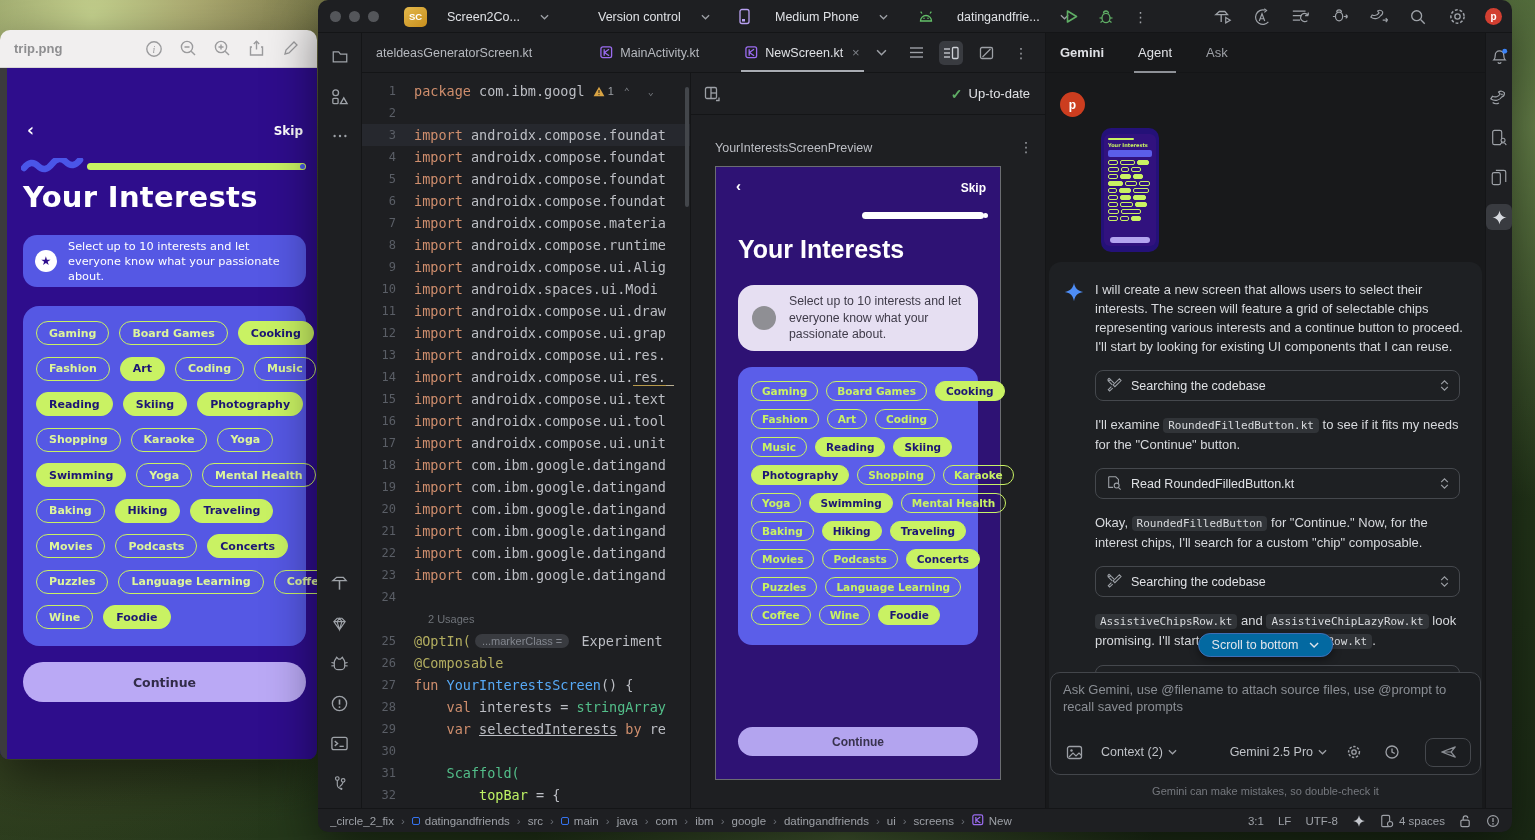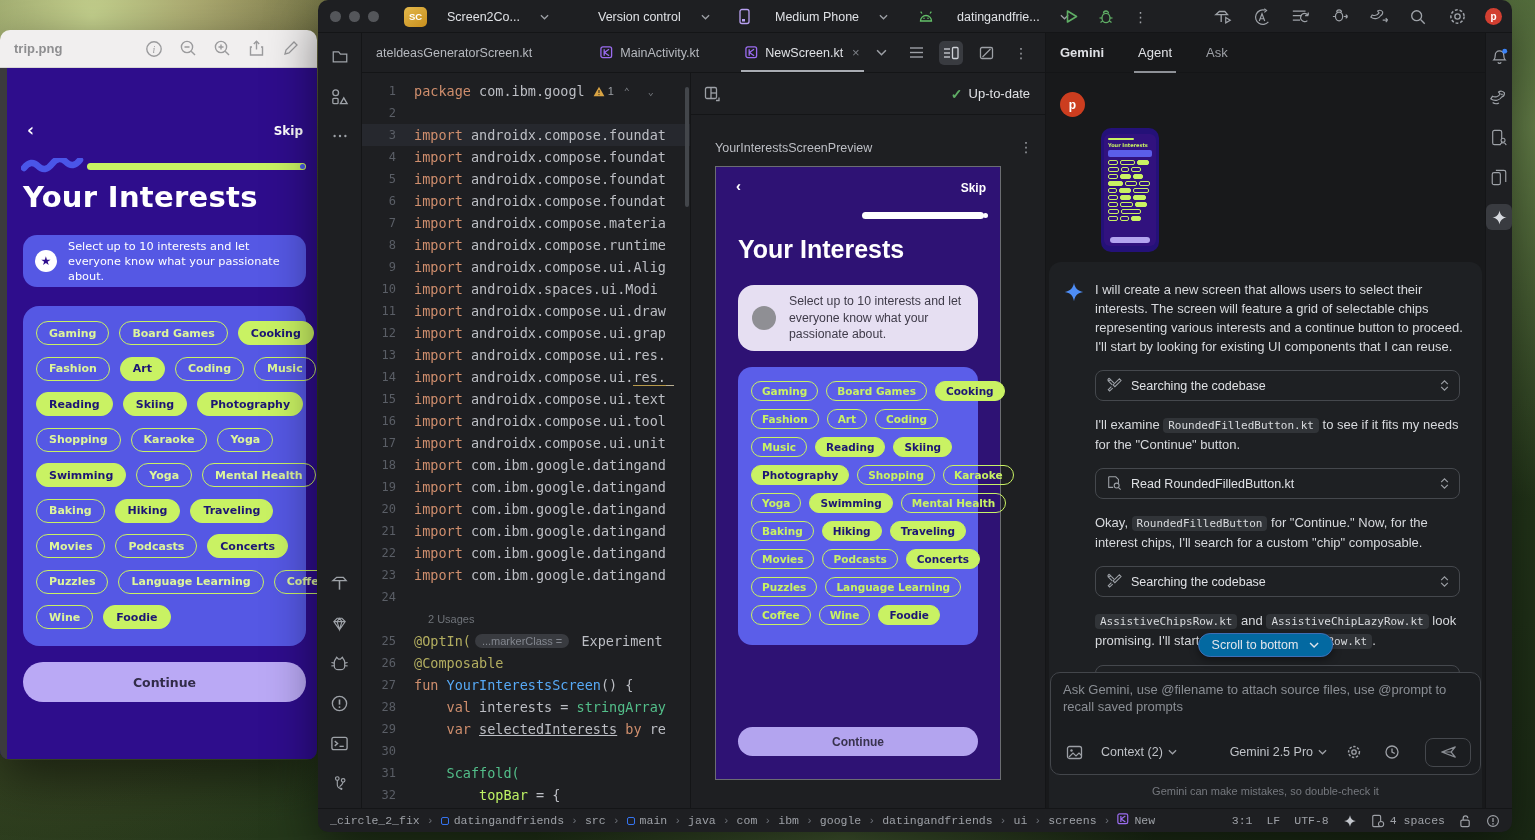--- a/index.html
+++ b/index.html
@@ -129,21 +129,21 @@
 .g-scroll-pill { position:absolute; left:50%; transform:translateX(-50%); top:600px; height:24px; display:flex; align-items:center; gap:11px; padding:0 13px; border-radius:14px; background:#0369a1; border:1px solid #3f6eb5; color:#e2e6ec; font-size:12.5px; box-shadow:0 3px 8px rgba(0,0,0,.4); z-index:6; }
 .g-input { position:absolute; left:4px; right:4px; top:639px; height:103px; background:#1b1d20; border:1px solid #43464b; border-radius:10px; z-index:5; }
 .g-input textarea { position:absolute; left:12px; right:12px; top:8px; height:52px; background:transparent; border:none; outline:none; resize:none; color:#dfe1e5; font-size:13px; line-height:17px; font-family:"Liberation Sans",sans-serif; }
 .g-input textarea::placeholder { color:#8a8e94; }
 .g-input-bottom { position:absolute; left:12px; right:9px; bottom:7px; height:30px; display:flex; align-items:center; gap:16px; color:#bfc2c7; font-size:12.5px; }
 .g-send { width:46px; height:29px; border:1px solid #45484d; border-radius:8px; display:flex; align-items:center; justify-content:center; margin-left:6px; }
 .g-model { margin-left:auto; display:flex; align-items:center; gap:5px; }
 .g-disclaimer { position:absolute; left:0; right:0; top:752px; text-align:center; color:#75787e; font-size:11px; }
 
 
-#statusbar { position:absolute; left:0; right:0; bottom:0; height:24px; border-top:1px solid #141517; display:flex; align-items:center; padding:0 12px; font-size:11.5px; color:#9da0a6;font-family:Liberation Mono, monospace; }
+#statusbar { position:absolute; left:0; right:0; bottom:0; height:24px; border-top:1px solid #141517; display:flex; align-items:center; padding:0 12px; font-size:11.5px; color:#9da0a6; }
 #breadcrumbs { display:flex; align-items:center; gap:7px; overflow:hidden; white-space:nowrap; flex:1; }
 .crumb { display:flex; align-items:center; gap:5px; }
 .crumb-sep { color:#686c73; }
 .mod-ic { width:8px; height:8px; border:1.5px solid #3574f0; border-radius:2px; display:inline-block; }
 #status-right { display:flex; align-items:center; gap:14px; margin-left:12px; white-space:nowrap; }
 .sr-item { display:flex; align-items:center; gap:5px; }
 </style>
 </head>
 <body>
 

